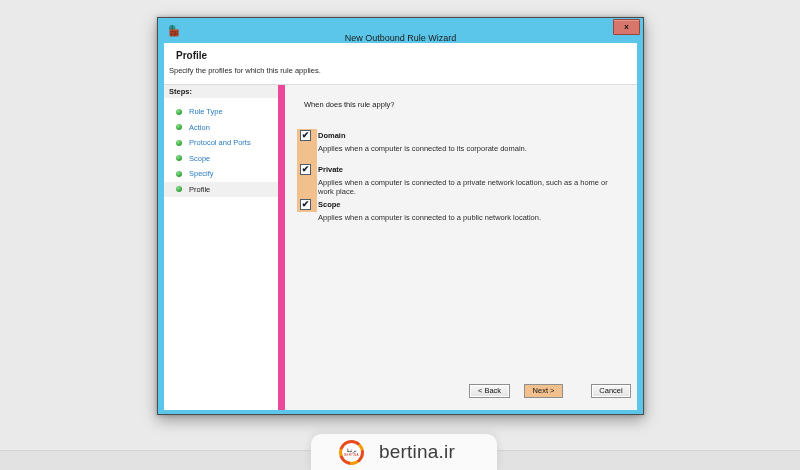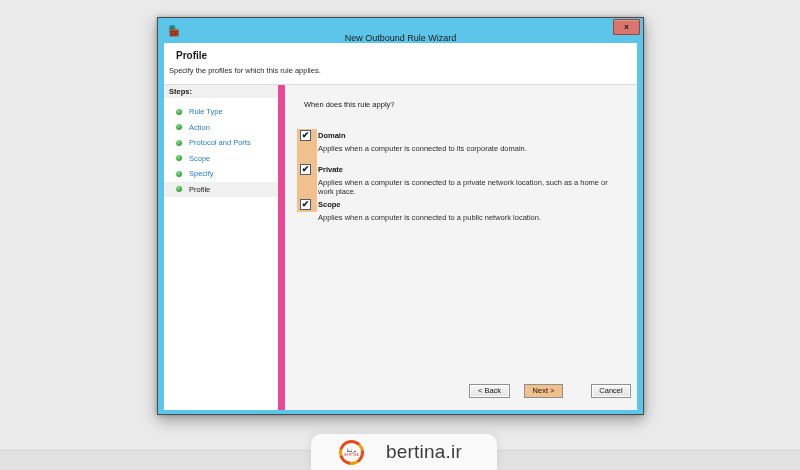--- a/index.html
+++ b/index.html
@@ -8,21 +8,21 @@
 
   .stage { position:absolute; inset:0; width:800px; height:470px; background:#eaeaea; }
 
   
   .footer-strip { position:absolute; left:0; right:0; bottom:0; height:20px;
     background:#e2e2e2; border-top:1px solid #d5d5d5; }
 
   
   .badge { position:absolute; left:311px; top:434px; width:186px; height:36px;
     background:#fafafa; border-radius:10px 10px 0 0;
-    box-shadow:0 0 10px rgba(0,0,0,0.10); display:flex; align-items:center; gap:22px;
+    box-shadow:0 0 10px rgba(0,0,0,0.10); display:flex; align-items:center; gap:15px;
     padding-left:28px; z-index:5; }
   .logo { width:25px; height:25px; border-radius:50%; flex:0 0 25px;
     background:conic-gradient(#e8491d 0 12%, #f59b00 12% 22%, #e8491d 22% 40%, #f59b00 40% 52%,
       #e8491d 52% 70%, #f59b00 70% 80%, #e8491d 80% 100%);
     display:flex; align-items:center; justify-content:center; }
   .logo-inner { width:19px; height:19px; border-radius:50%; background:#fff;
     display:flex; flex-direction:column; align-items:center; justify-content:center;
     color:#2c2c2c; font-size:5px; line-height:5px; }
   .logo-sub { font-size:3px; line-height:4px; color:#c0392b; letter-spacing:.2px; }
   .brand { font-size:19px; color:#3d3d3d; letter-spacing:.2px; }

